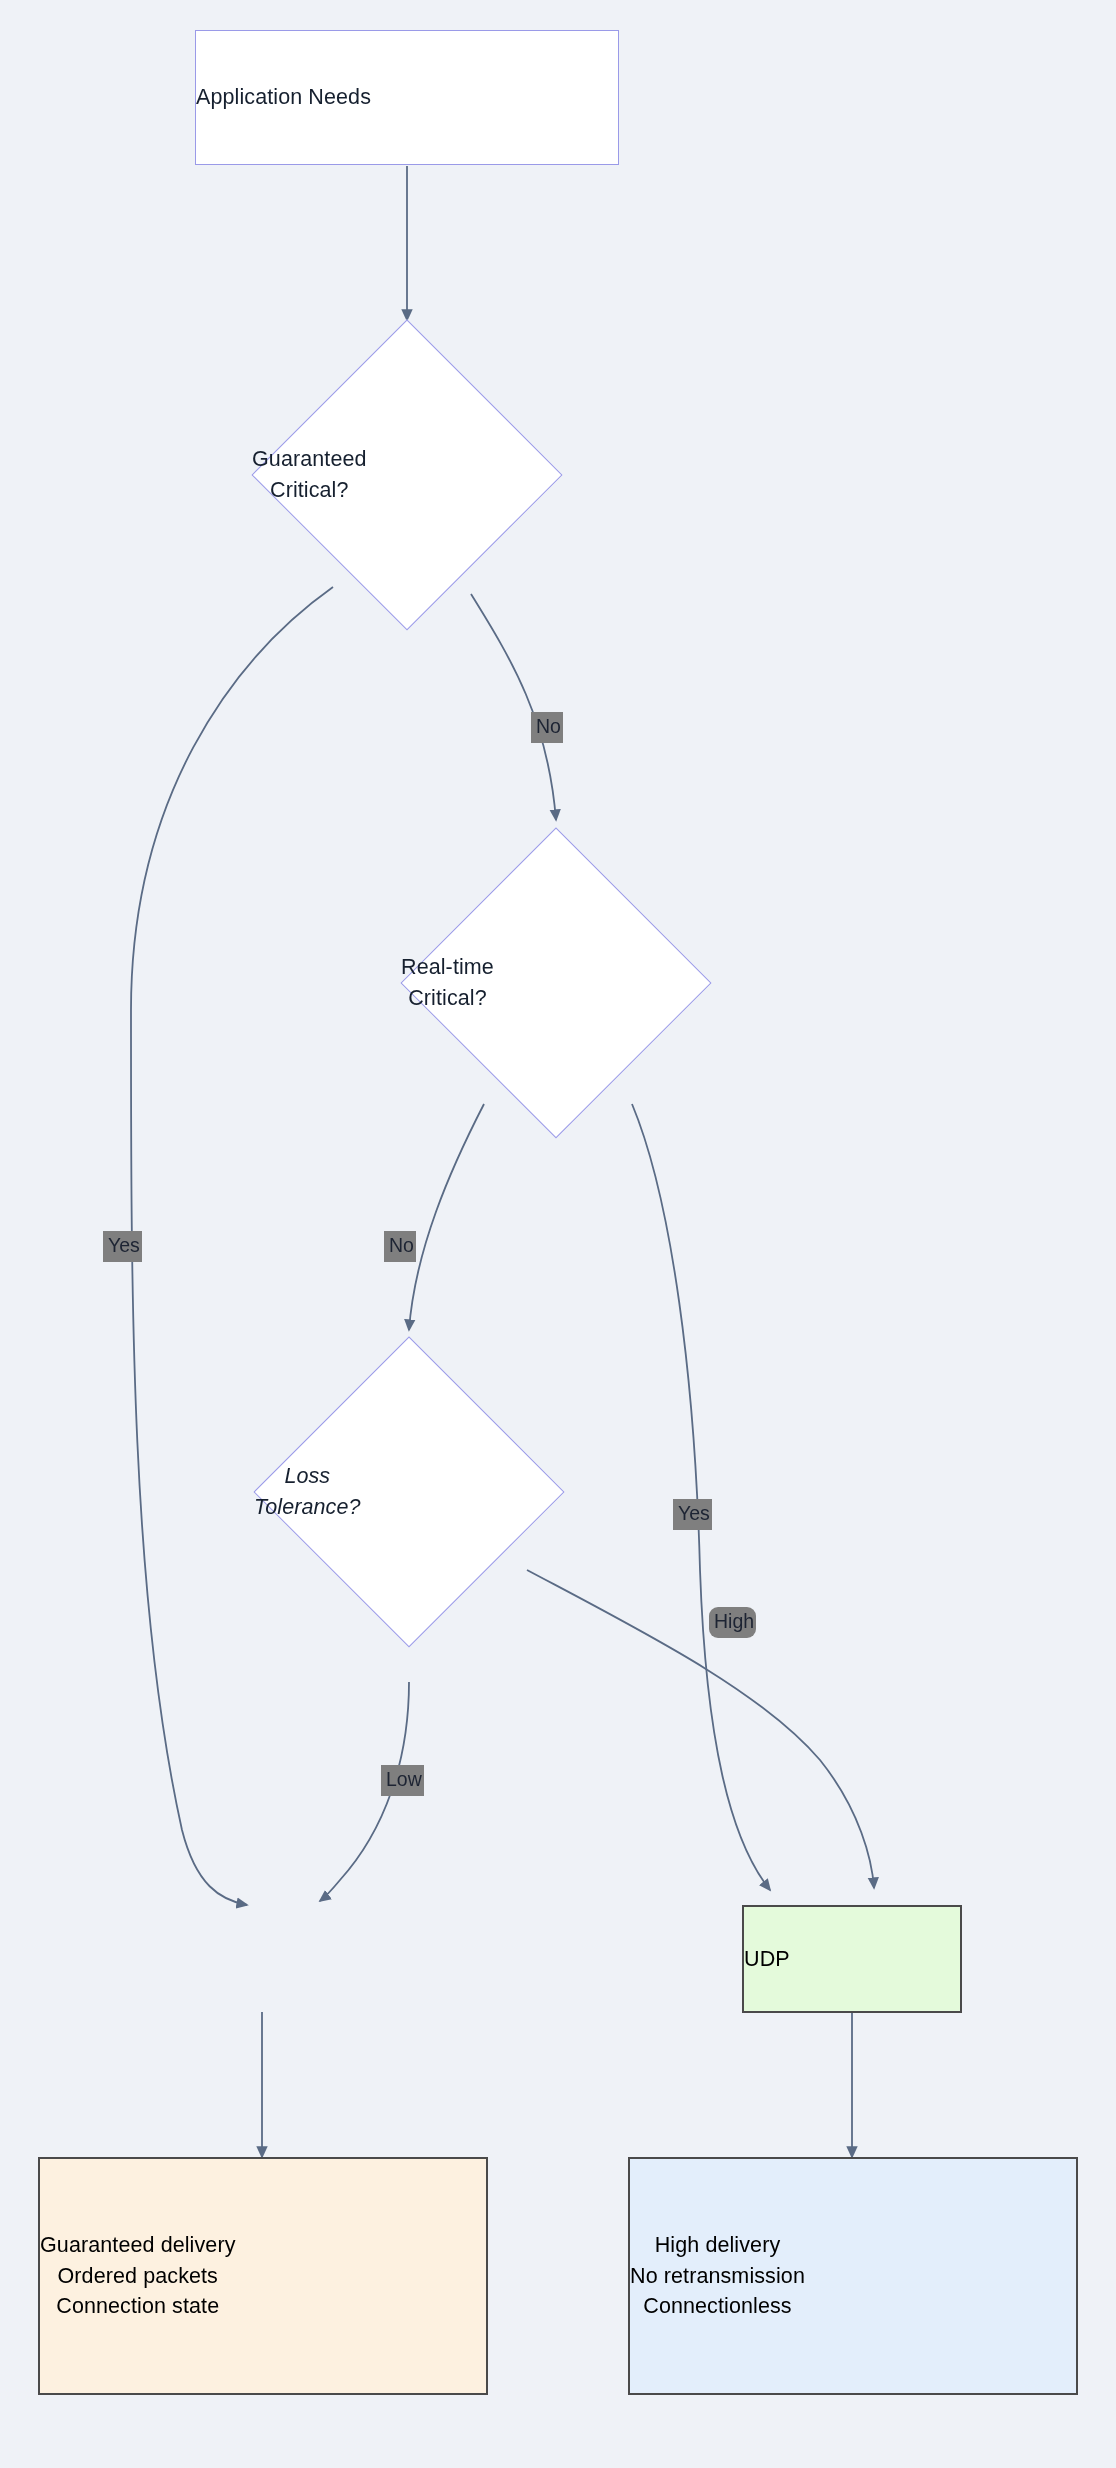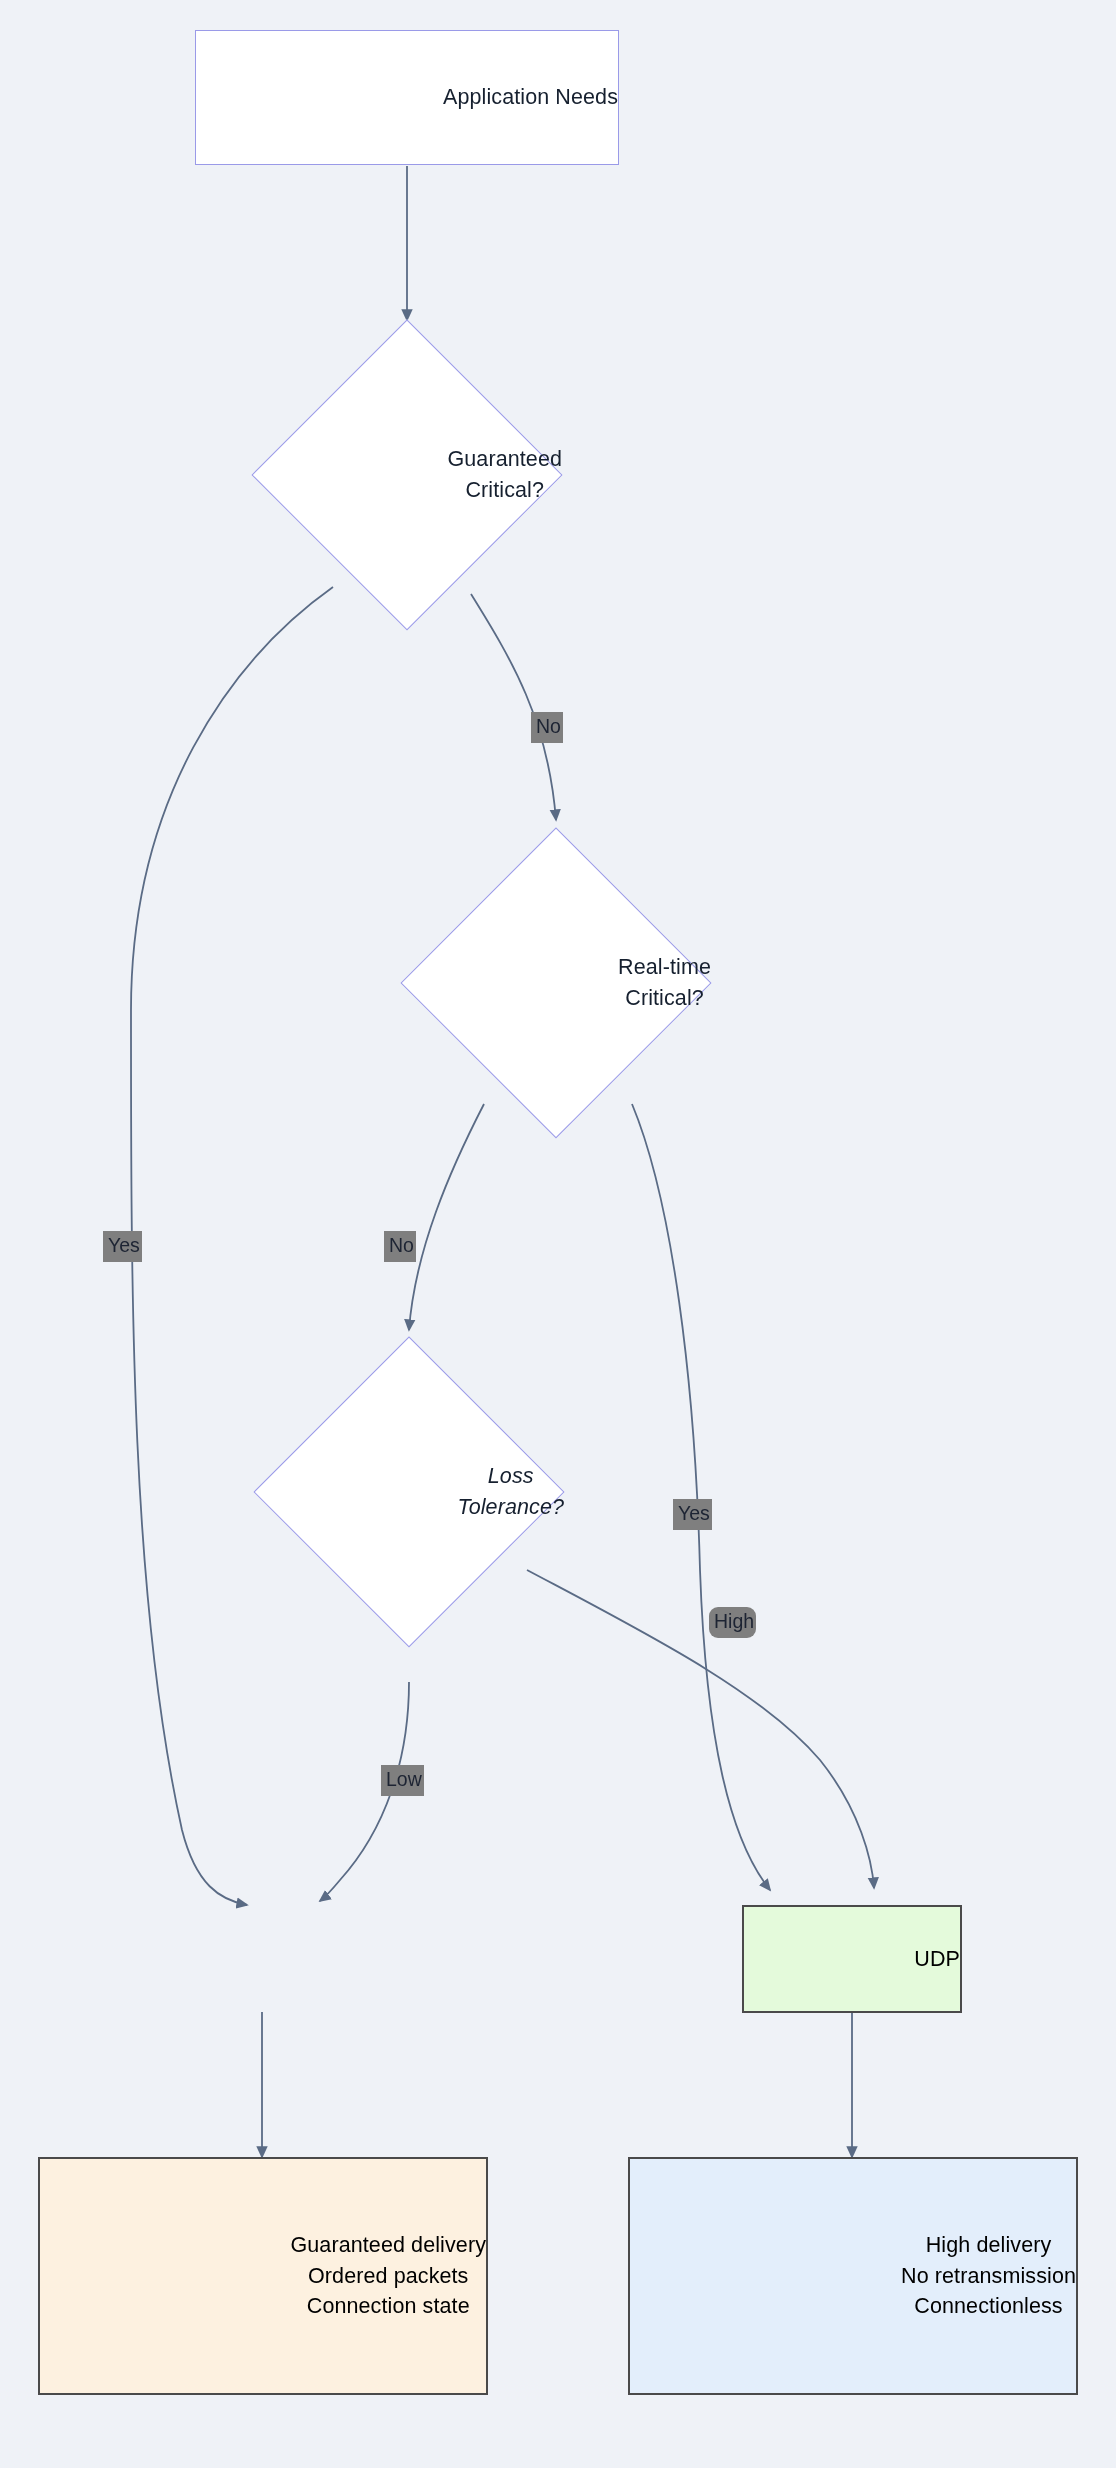--- a/index.html
+++ b/index.html
@@ -26,21 +26,21 @@
     top: 0;
     width: 1116px;
     height: 2468px;
     overflow: visible;
   }
   .node {
     position: absolute;
     box-sizing: border-box;
     display: flex;
     align-items: center;
-    justify-content: flex-end;
+    justify-content: flex-start;
     text-align: center;
   }
   
   .node-rect {
     background: #ffffff;
     border: 1.6px solid #9a9ae8;
   }
   .node-rect .node-label {
     font-size: 21.5px;
     color: #16202f;
@@ -156,21 +156,21 @@
   <div class="node node-diamond" style="left:254px; top:1337px; width:310px; height:310px;font-style:italic;">
     <span class="dia-shape"></span>
     <span class="node-label"><span>Loss</span><br><span>Tolerance?</span></span>
   </div>
 
 
   <div class="node node-result fill-udp" style="left:742px; top:1905px; width:220px; height:108px;">
     <span class="node-label">UDP</span>
   </div>
 
-  <div class="node node-result fill-tcpinfo" style="left:38px; top:2157px; width:450px; height:238px;padding-left:36px;">
+  <div class="node node-result fill-tcpinfo" style="left:38px; top:2157px; width:450px; height:238px;">
     <span class="node-label"><span>Guaranteed delivery</span><br><span>Ordered packets</span><br><span>Connection state</span></span>
   </div>
 
   <div class="node node-result fill-udpinfo" style="left:628px; top:2157px; width:450px; height:238px;">
     <span class="node-label"><span>High delivery</span><br><span>No retransmission</span><br><span>Connectionless</span></span>
   </div>
 
   <div class="edge-label" style="left:103px; top:1231px;">Yes</div>
 
   <div class="edge-label" style="left:531px; top:712px;">No</div>

